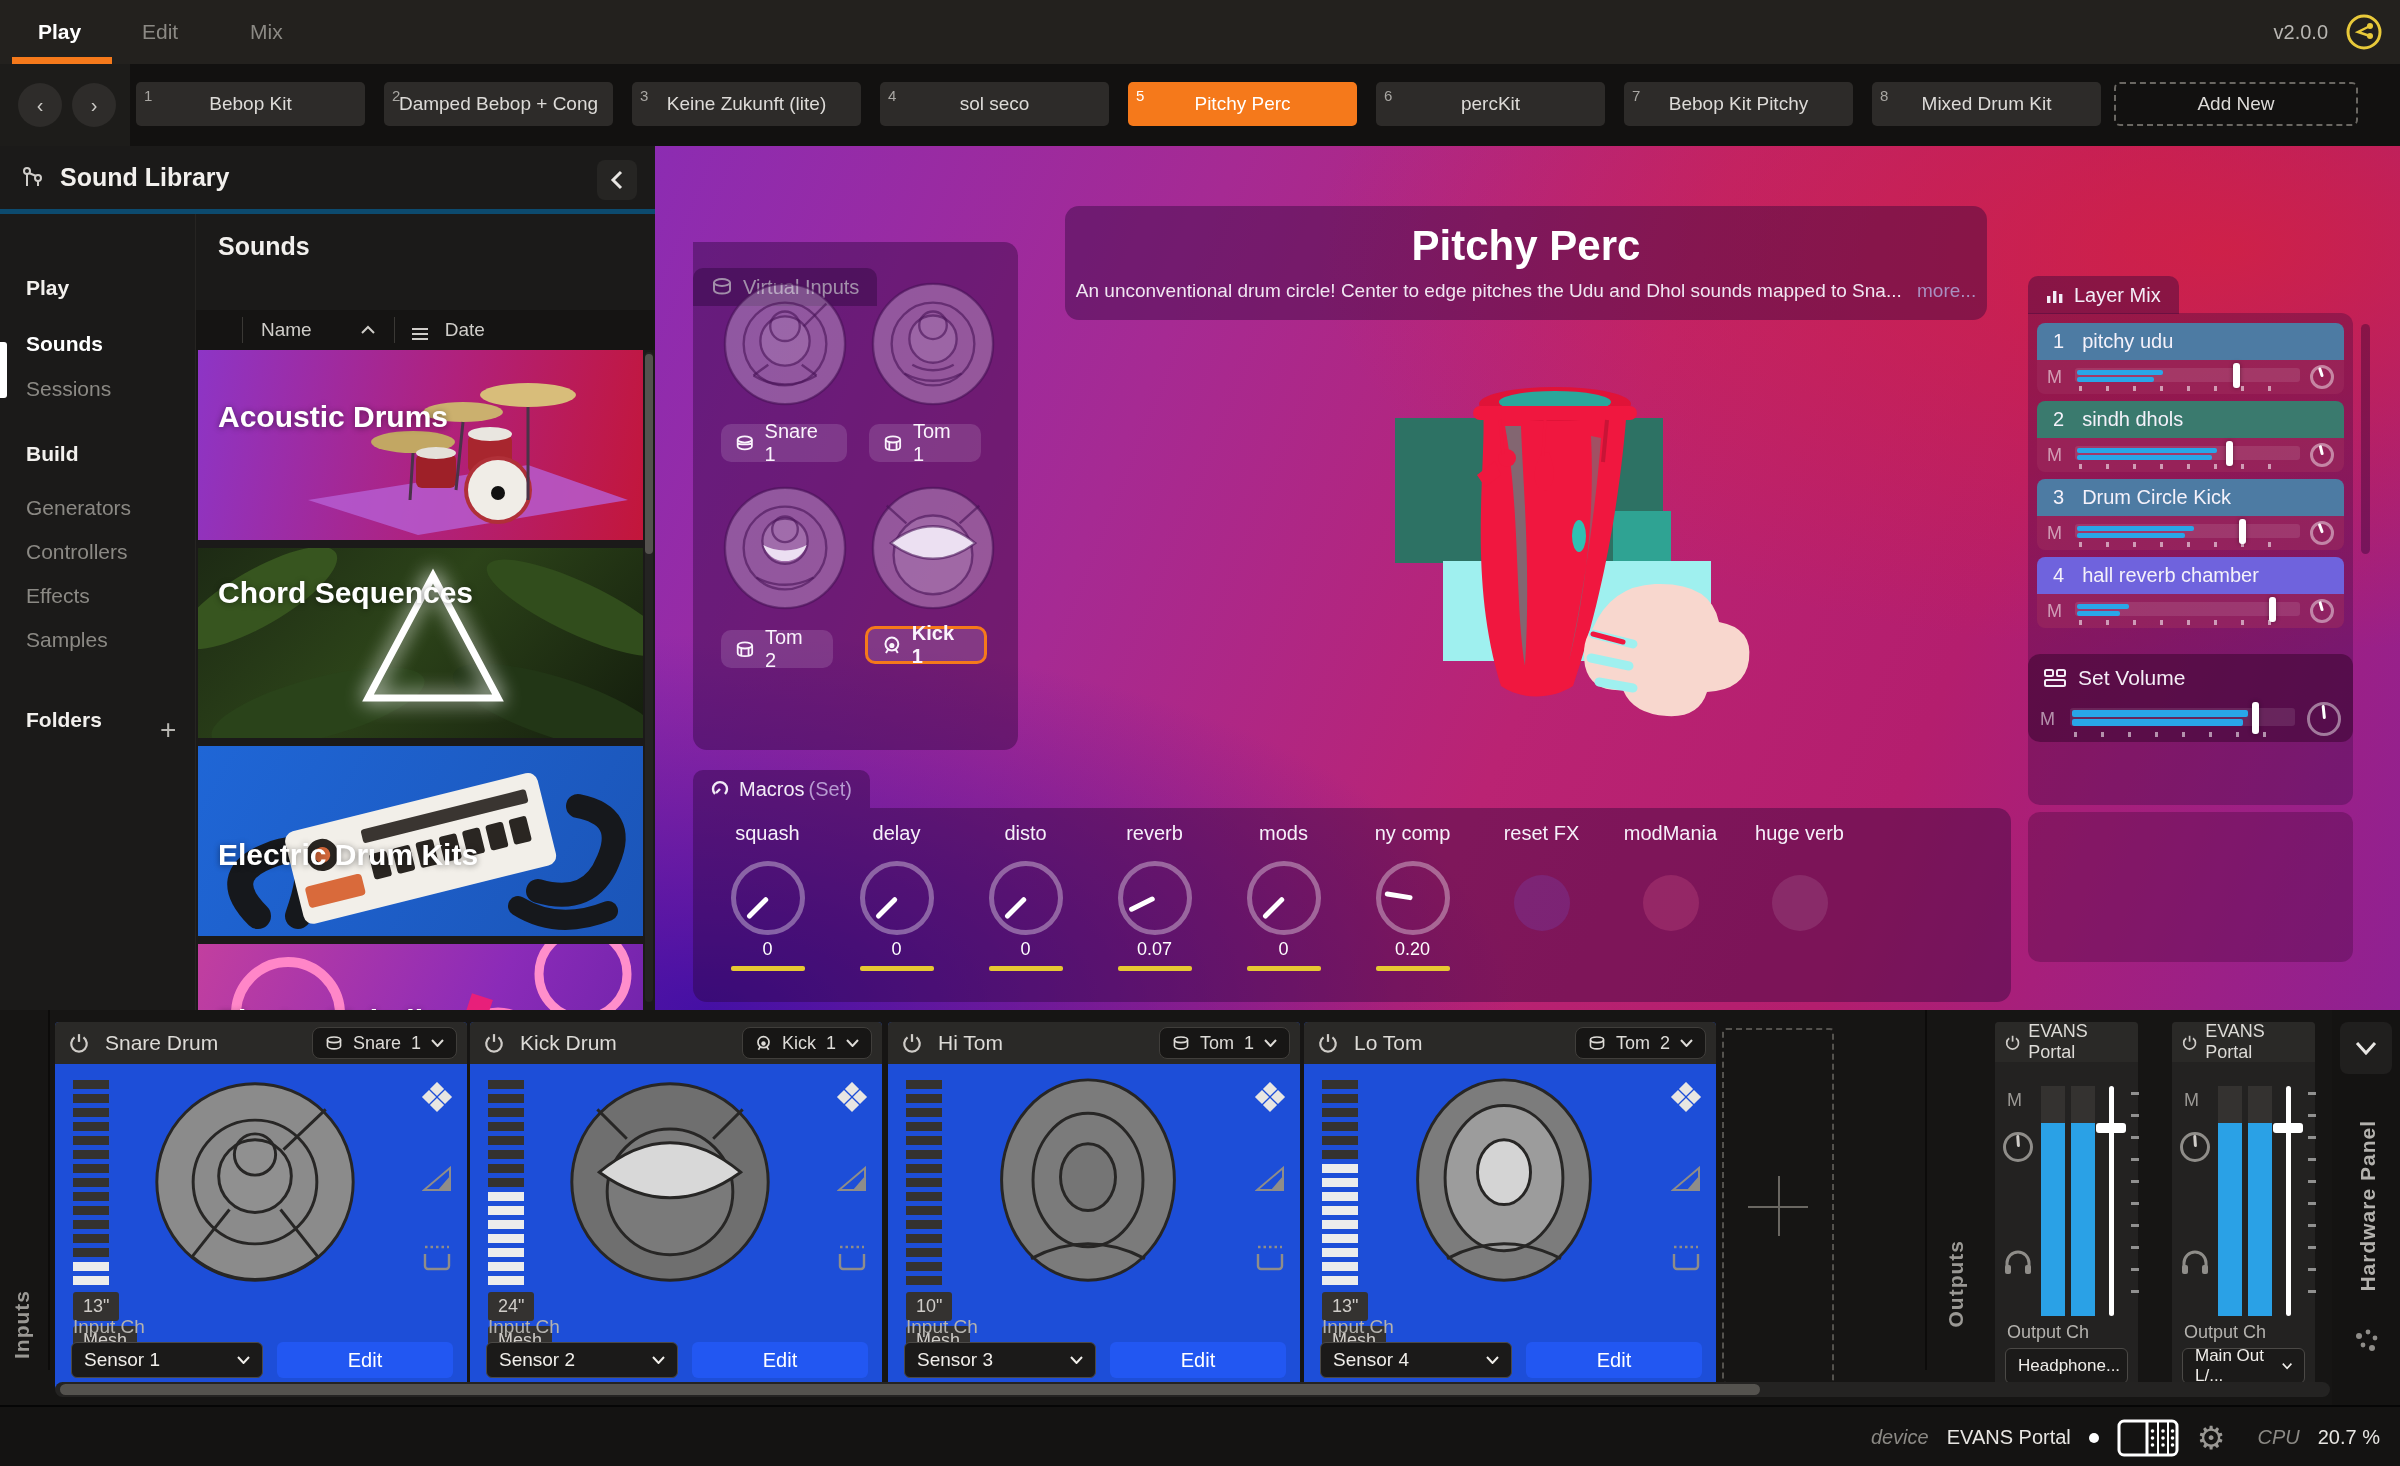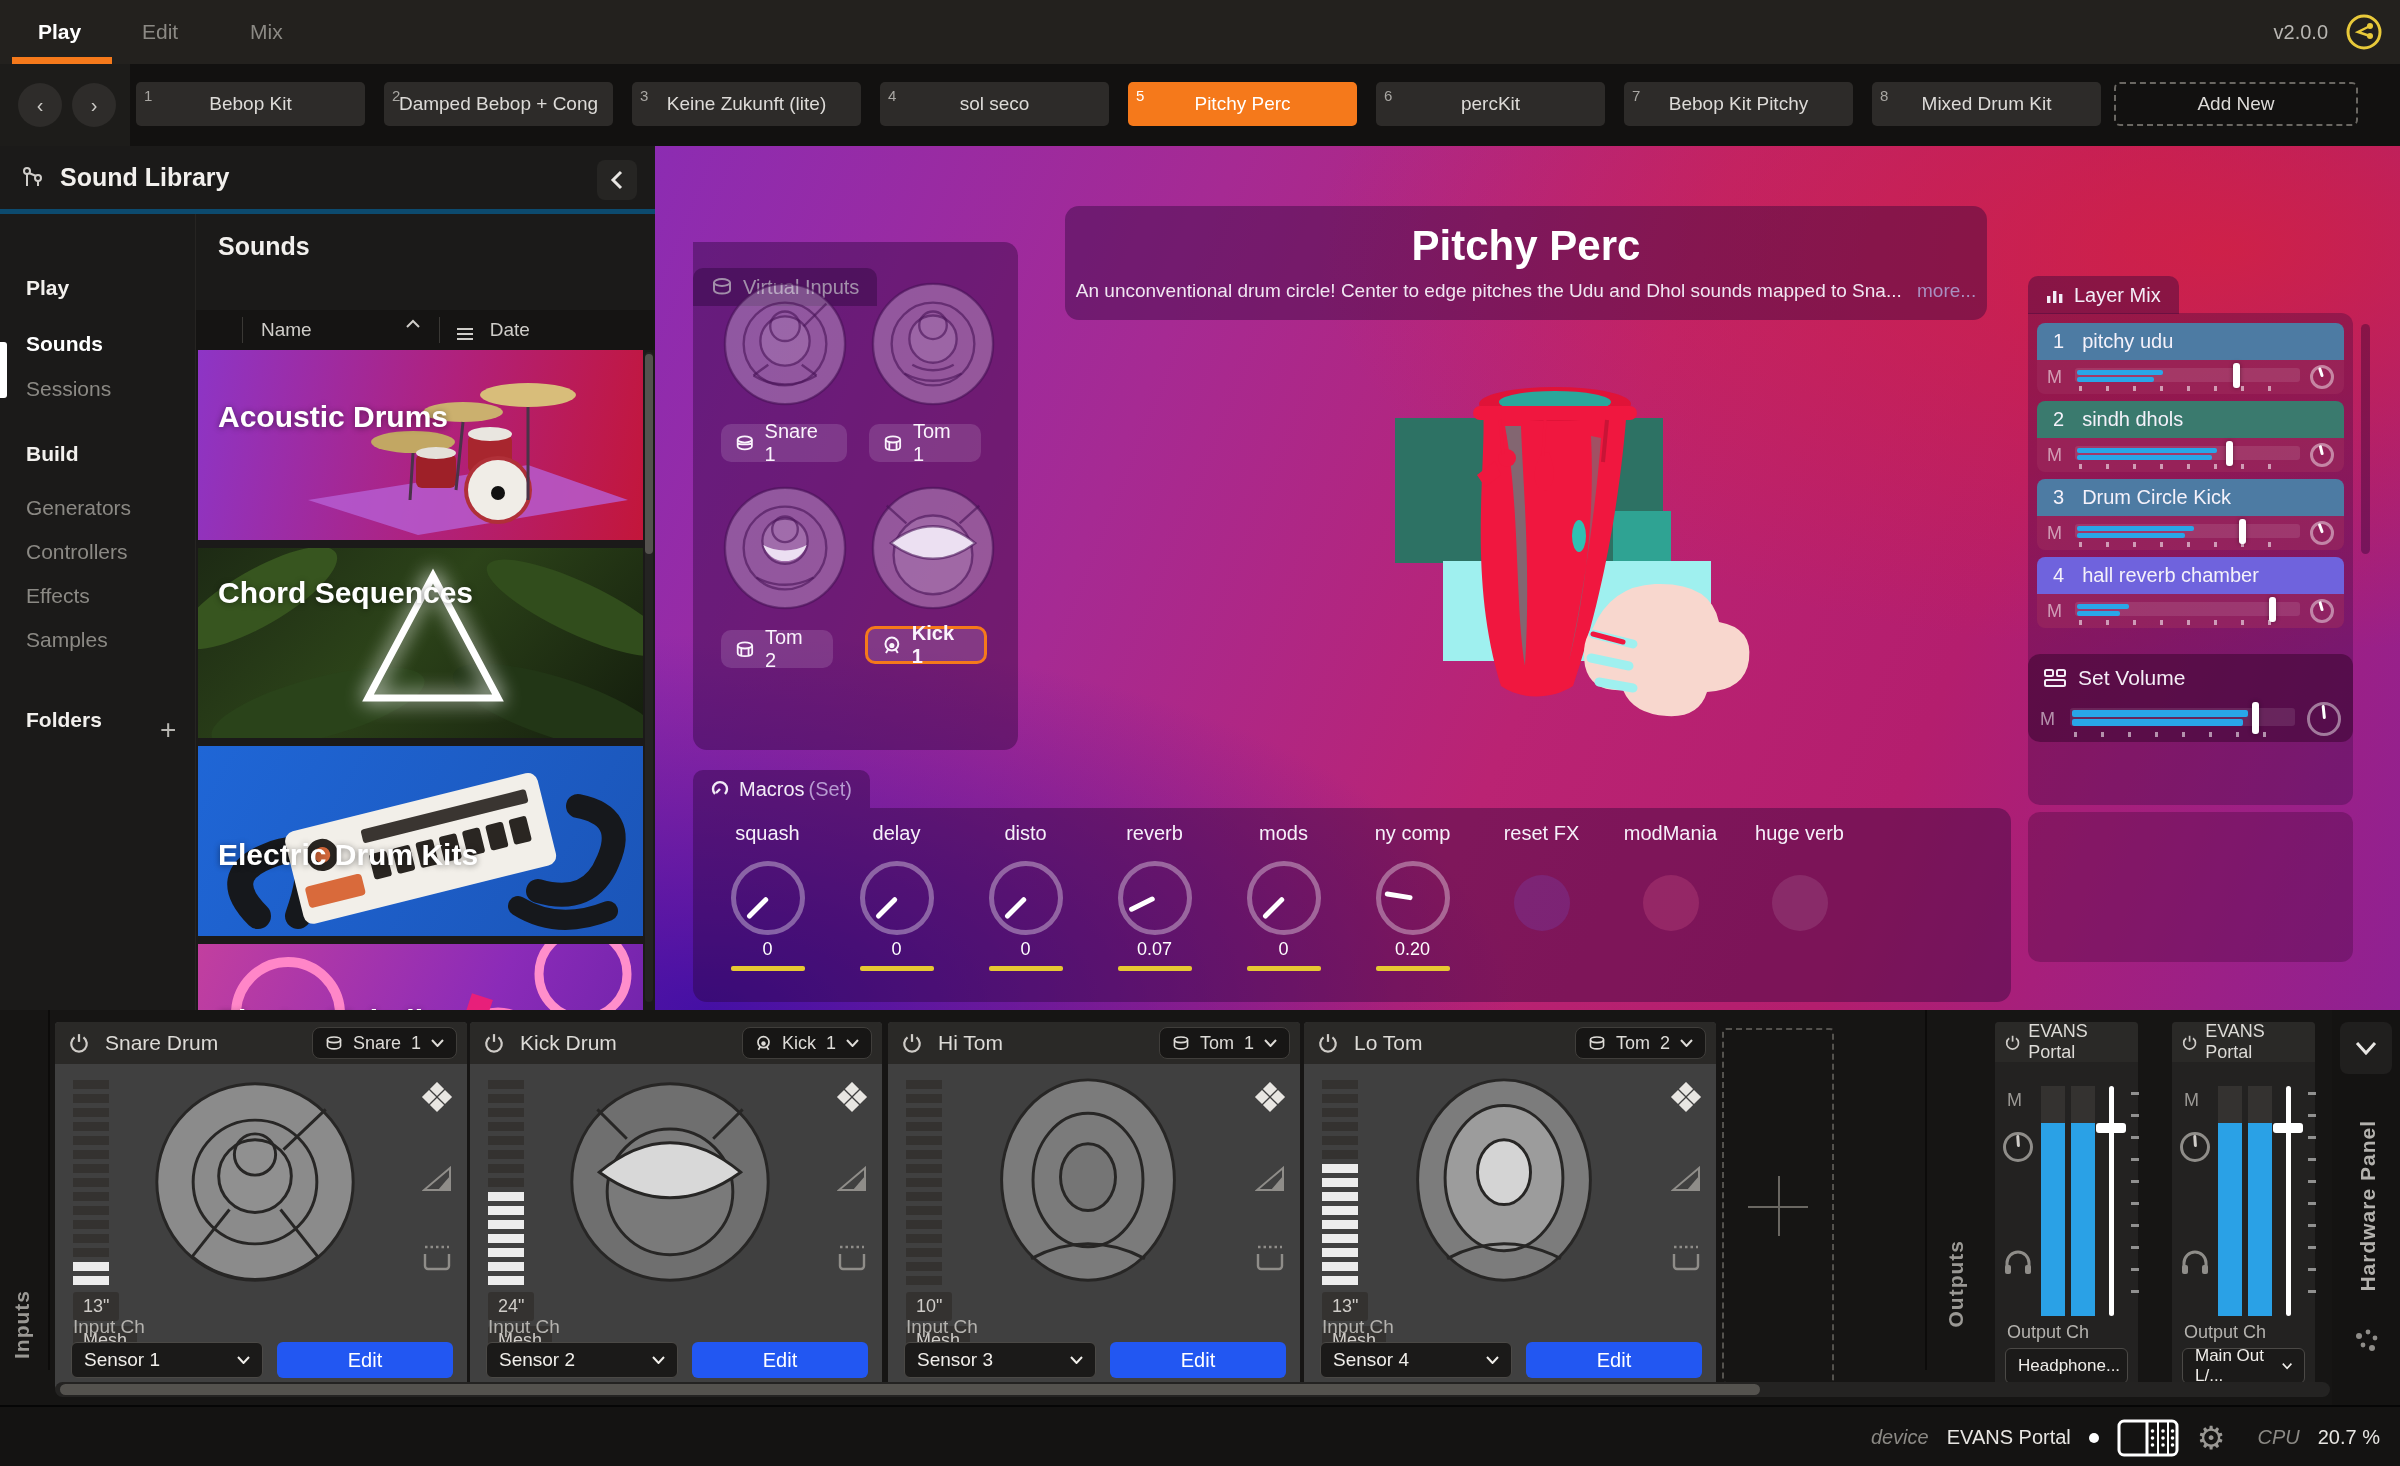--- a/index.html
+++ b/index.html
@@ -100,21 +100,21 @@
   .mcol .mlabel { font-size:20px; color:#f6f0fa; }
   .knob { position:relative; width:74px; height:74px; margin:16px auto 0; border:5px solid rgba(255,255,255,.35); border-radius:50%; }
   .knob .needle { position:absolute; left:50%; bottom:50%; width:5px; height:28px; margin-left:-2.5px; background:#fff; border-radius:3px; transform-origin:50% 100%; }
   .mval { margin-top:4px; font-size:18px; color:#fff; }
   .mline { width:74px; height:5px; background:#e7c832; border-radius:2px; margin:6px auto 0; }
   .mbtn { width:56px; height:56px; border-radius:50%; background:rgba(255,255,255,.10); margin:30px auto 0; cursor:pointer; }
 
   
   .bottom { left:0; top:1010px; width:2400px; height:395px; background:#161514; }
   .v-label { position:absolute; writing-mode:vertical-rl; transform:rotate(180deg); font-size:21px; font-weight:bold; color:#9a9894; letter-spacing:1px; }
-  .strip { position:absolute; top:12px; width:412px; height:368px; background:#404040; border-radius:4px; }
+  .strip { position:absolute; top:12px; width:412px; height:368px; background:#1d4ed8; border-radius:4px; }
   .strip-head { position:absolute; left:0; top:0; width:100%; height:42px; background:#2a2927; border-radius:4px 4px 0 0; display:flex; align-items:center; gap:16px; padding:0 14px; }
   .strip-name { font-size:21px; color:#dddbd7; }
   .routebtn { position:absolute; right:10px; top:5px; height:32px; background:#171615; border:1px solid #403e3b; border-radius:8px; display:flex; align-items:center; gap:10px; padding:0 12px; font-size:18px; color:#dddbd7; cursor:pointer; }
   .segmeter { position:absolute; left:18px; top:58px; width:36px; height:205px;
     background:repeating-linear-gradient(to top, #343230 0 9px, transparent 9px 14px); }
   .seglit { position:absolute; left:0; bottom:0; width:36px;
     background:repeating-linear-gradient(to top, #ececec 0 9px, transparent 9px 14px); }
   .badge { position:absolute; left:18px; background:#343230; color:#cfccc8; font-size:18px; padding:4px 10px; border-radius:3px; }
   .inputch { position:absolute; left:18px; top:294px; font-size:19px; color:#b4b2ae; }
   .dropdown { position:absolute; height:36px; background:#1b1a19; border:1px solid #4b4946; border-radius:6px; display:flex; align-items:center; justify-content:space-between; padding:0 12px; font-size:19px; color:#f0eeea; cursor:pointer; }
@@ -243,21 +243,21 @@
       <div class="nav-item" style="top:414px;">Samples</div>
       <div class="nav-item head" style="top:494px;">Folders</div>
       <div class="folders-plus">+</div>
     </div>
 
     <div class="sounds-col">
       <div class="sounds-title">Sounds</div>
       <div class="sortbar">
         <div style="width:46px;"></div>
           <div class="sep"></div>
-        <div style="display:flex;align-items:flex-start;gap:93px;padding:0 18px;">
+        <div style="display:flex;align-items:center;gap:48px;padding:0 18px;">
           <span>Name</span>
           <svg width="16" height="10" viewBox="0 0 16 10">
               <polyline points="2,8 8,2 14,8" fill="none" stroke="#cfcdc9" stroke-width="2"></polyline>
             </svg>
         </div>
         <div class="sep"></div>
         <div style="display:flex;align-items:flex-end;gap:16px;padding:0 16px;">
           <svg width="18" height="14" viewBox="0 0 18 14">
               <path d="M1,2 H17 M1,7 H17 M1,12 H17" stroke="#cfcdc9" stroke-width="2"></path>
             </svg>

